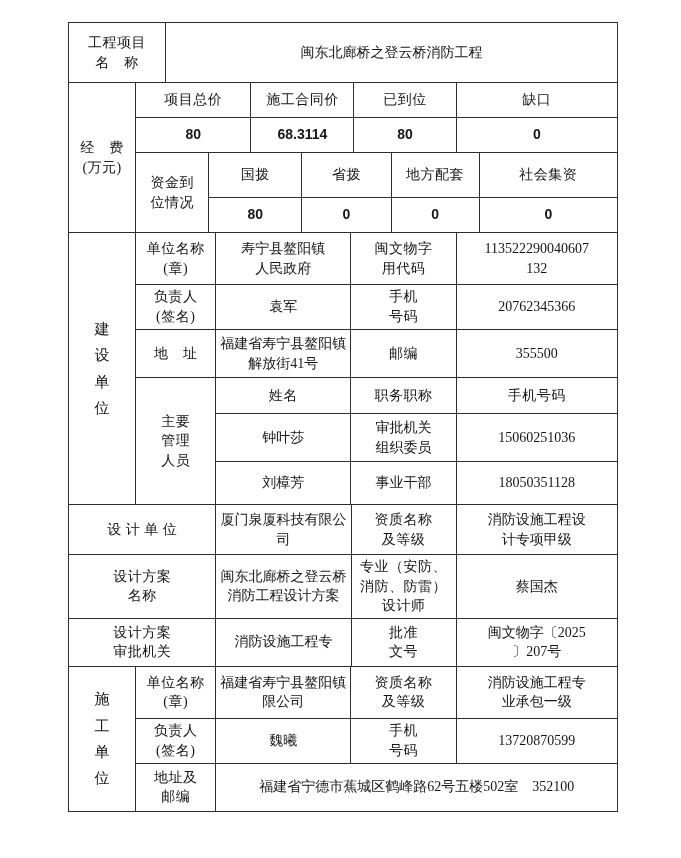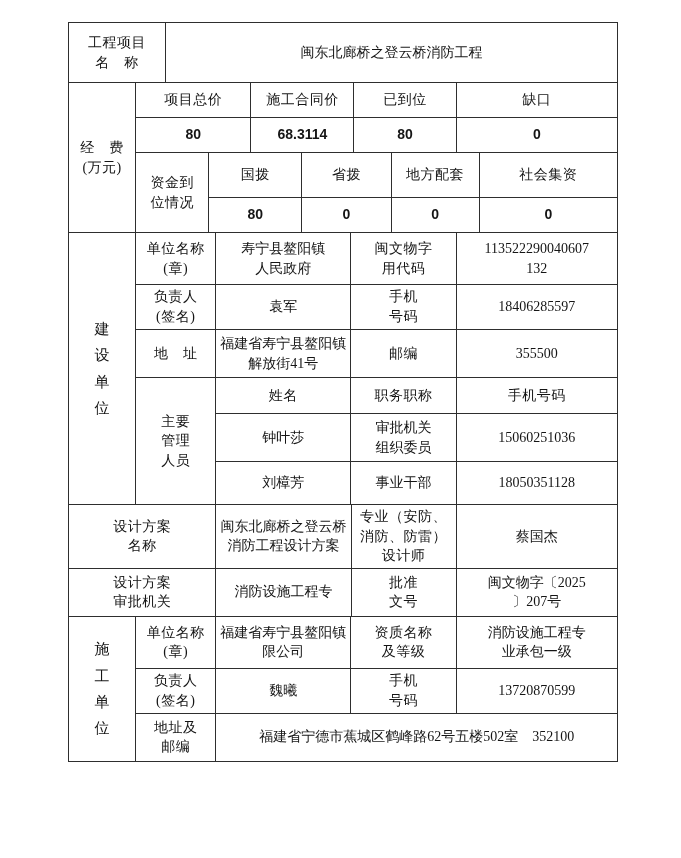--- a/index.html
+++ b/index.html
@@ -135,21 +135,21 @@
 用代码</td>
       <td>113522290040607
 132</td>
     </tr>
     <tr style="height:45px">
       <td class="lbl">负责人
 (签名)</td>
       <td>袁军</td>
       <td class="lbl">手机
 号码</td>
-      <td>18406285597</td>
+      <td>20762345366</td>
     </tr>
     <tr style="height:48px">
       <td class="lbl">地　址</td>
       <td>福建省寿宁县鳌阳镇
 解放街41号</td>
       <td class="lbl">邮编</td>
       <td>355500</td>
     </tr>
     <tr style="height:36px">
       <td class="lbl" rowspan="3">主要
@@ -174,20 +174,29 @@
     </table>
 
   <table class="band">
     <colgroup>
       <col style="width:147px">
         <col style="width:135px">
         <col style="width:105px">
         <col style="width:161px">
     </colgroup>
     <tbody>
+        <tr style="height:50px">
+      <td class="lbl">设 计 单 位</td>
+      <td>厦门泉厦科技有限公
+司</td>
+      <td class="lbl">资质名称
+及等级</td>
+      <td>消防设施工程设
+计专项甲级</td>
+    </tr>
     <tr style="height:62px">
       <td class="lbl">设计方案
 名称</td>
       <td>闽东北廊桥之登云桥
 消防工程设计方案</td>
       <td class="lbl">专业（安防、
 消防、防雷）
 设计师</td>
       <td>蔡国杰</td>
     </tr>

